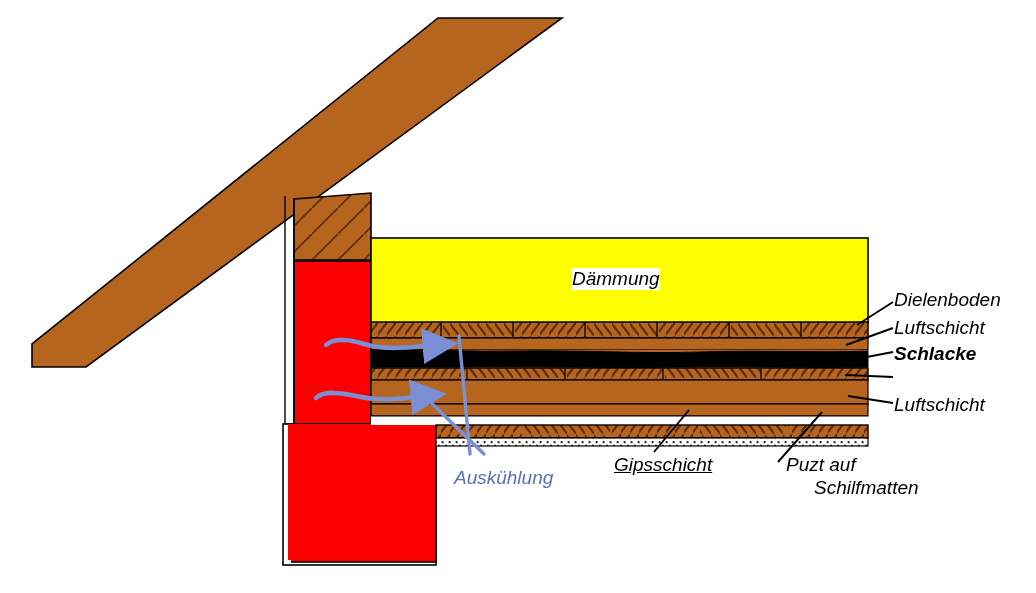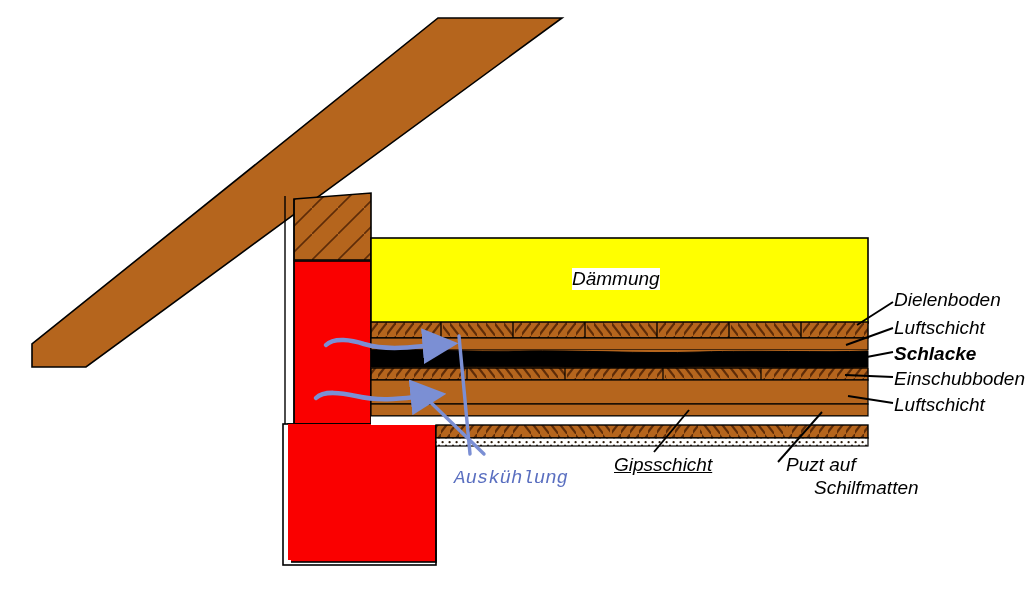--- a/index.html
+++ b/index.html
@@ -212,25 +212,24 @@
   </svg>
 
   <div class="lbl" style="left:572px; top:268px;">Dämmung</div>
 
   <div class="lbl" style="left:894px; top:289px;">Dielenboden</div>
 
   <div class="lbl" style="left:894px; top:317px;">Luftschicht</div>
 
   <div class="lbl" style="left:894px; top:343px;font-weight:bold;">Schlacke</div>
 
-  <div class="lbl" style="left:894px; top:368px;">Einschubboden</div>
 
   <div class="lbl" style="left:894px; top:394px;">Luftschicht</div>
 
   <div class="lbl" style="left:614px; top:454px;text-decoration:underline;">Gipsschicht</div>
 
   <div class="lbl" style="left:786px; top:454px;">Puzt auf</div>
 
   <div class="lbl" style="left:786px; top:477px;margin-left:28px;">Schilfmatten</div>
 
-  <div class="lbl lbl-blue" style="left:454px; top:467px;font-family:Liberation Mono, monospace;">Auskühlung</div>
+  <div class="lbl lbl-blue" style="left:454px; top:467px;">Auskühlung</div>
 
 </div>
 
 </body></html>

